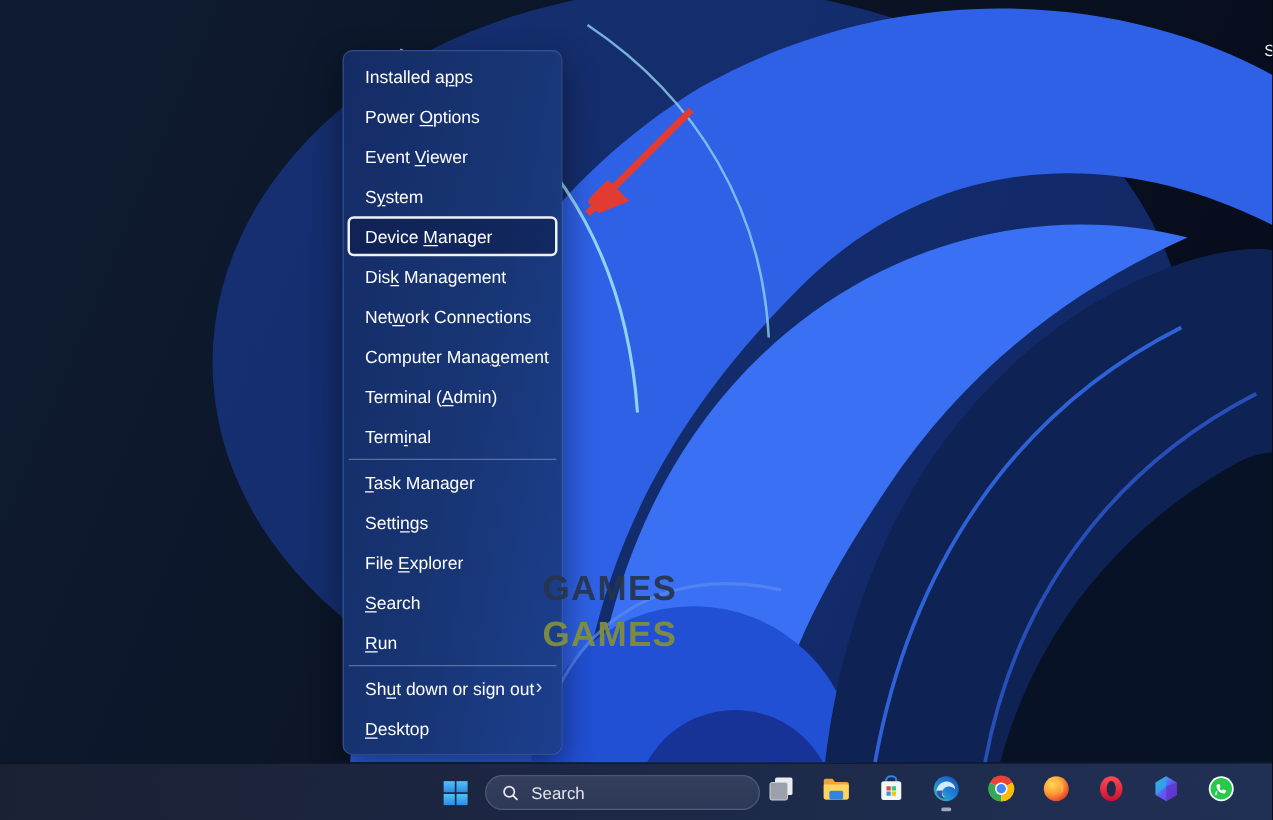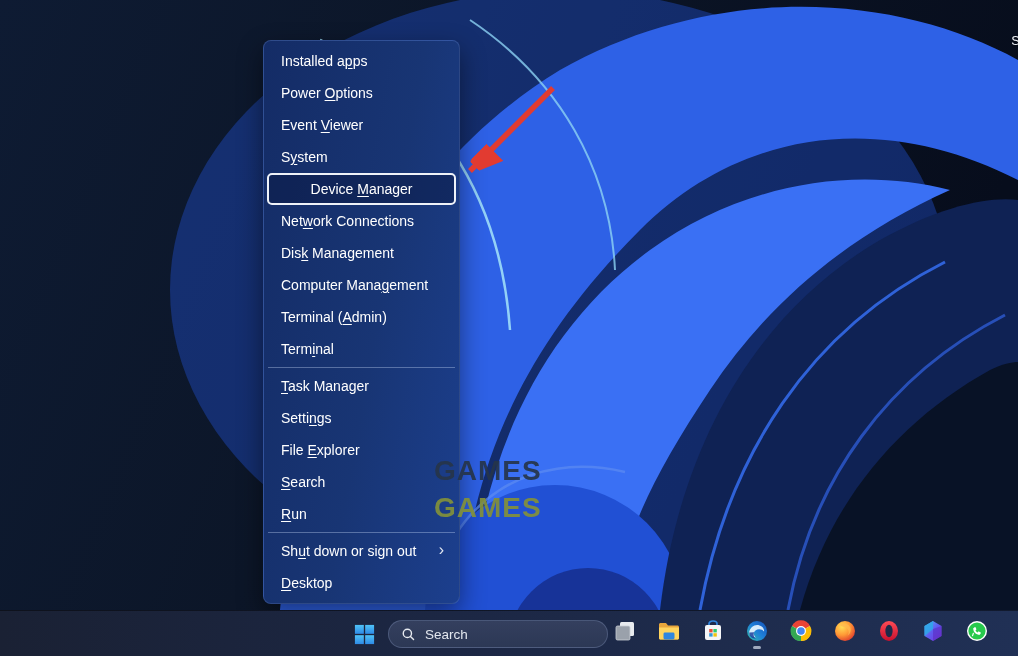--- a/index.html
+++ b/index.html
@@ -11,29 +11,29 @@
 
   
   .cutoff-label{position:absolute;top:33px;right:-2px;color:#f2f5fa;font-size:13px;
     text-shadow:0 1px 2px rgba(0,0,0,.6);}
   .watermark{position:absolute;left:434px;top:452px;z-index:30;line-height:37px;
     font-weight:800;font-size:28px;letter-spacing:1px;pointer-events:none;}
   .watermark .wm1{display:block;opacity:.92;}
   .watermark .wm2{display:block;opacity:.92;}
 
   
-  .context-menu{position:absolute;left:263px;top:40px;width:197px;z-index:20;
+  .context-menu{position:absolute;left:274px;top:40px;width:176px;z-index:20;
     background:linear-gradient(100deg,#142c66 0%,#183574 55%,#1c3f8e 100%);
     border:1px solid rgba(120,150,220,.25);border-radius:8px;
     box-shadow:0 10px 26px rgba(0,0,0,.45);padding:4px 0;}
   .menu-item{position:relative;height:32px;display:flex;align-items:center;
     margin:0 3px;padding:0 12px;color:#fff;font-size:14px;white-space:nowrap;
     border:2px solid transparent;border-radius:5px;cursor:default;}
   .menu-item .ak{text-decoration:underline;text-underline-offset:2px;}
-  .menu-item.highlighted{border-color:#eef2f8;background:rgba(8,22,62,.45);justify-content:center;}
+  .menu-item.highlighted{border-color:#eef2f8;background:rgba(8,22,62,.45);}
   .menu-item .chevron{position:absolute;right:10px;top:50%;transform:translateY(-54%);
     font-size:16px;color:#dfe5f0;}
   .menu-separator{height:1px;margin:2px 4px;background:rgba(210,225,255,.35);}
 
   
   .annotation{position:absolute;left:0;top:0;width:1018px;height:656px;z-index:40;pointer-events:none;}
 
   
   .taskbar{position:absolute;left:0;bottom:0;width:1018px;height:46px;z-index:50;
     background:linear-gradient(90deg,#1a2134 0%,#1c2744 45%,#203055 100%);
@@ -93,24 +93,24 @@
       <div class="menu-item">
         <span>Event <span class="ak">V</span>iewer</span>
       </div>
       <div class="menu-item">
         <span>S<span class="ak">y</span>stem</span>
       </div>
       <div class="menu-item highlighted">
         <span>Device <span class="ak">M</span>anager</span>
       </div>
       <div class="menu-item">
+        <span>Dis<span class="ak">k</span> Management</span>
+      </div>
+      <div class="menu-item">
         <span>Net<span class="ak">w</span>ork Connections</span>
-      </div>
-      <div class="menu-item">
-        <span>Dis<span class="ak">k</span> Management</span>
       </div>
       <div class="menu-item">
         <span>Computer Mana<span class="ak">g</span>ement</span>
       </div>
       <div class="menu-item">
         <span>Terminal (<span class="ak">A</span>dmin)</span>
       </div>
       <div class="menu-item">
         <span>Term<span class="ak">i</span>nal</span>
       </div>

